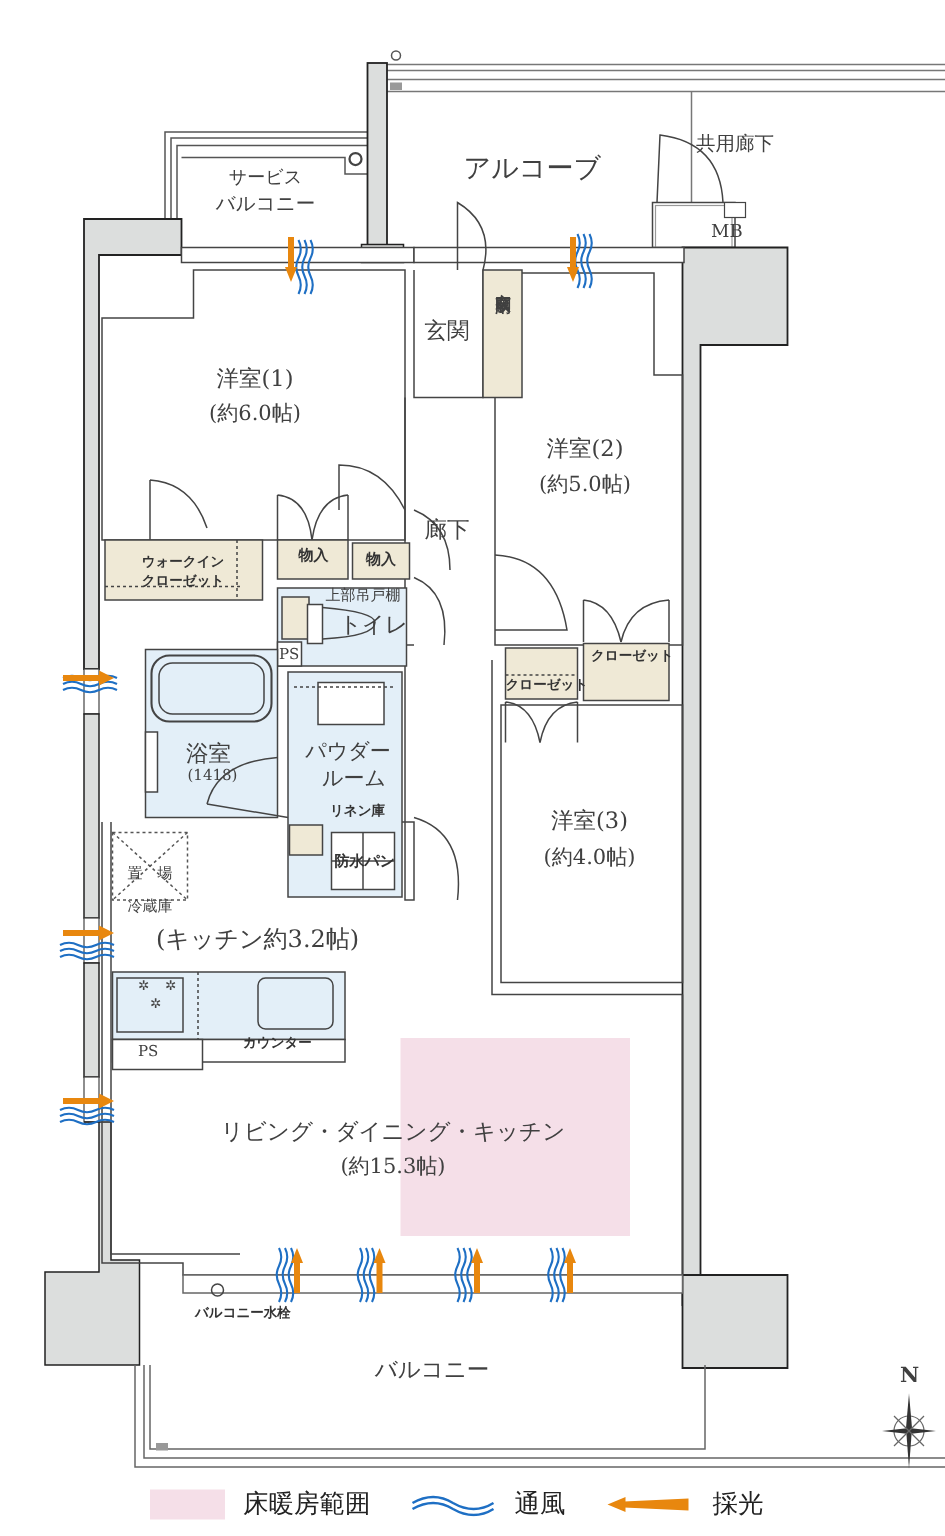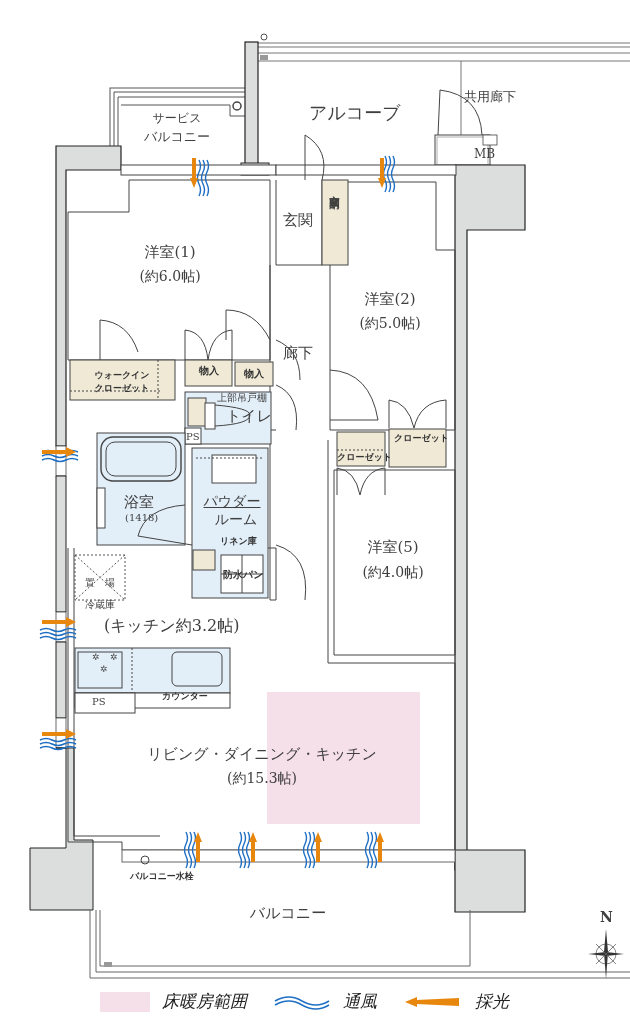--- a/index.html
+++ b/index.html
@@ -6,21 +6,21 @@
   body { width: 630px; height: 1024px; position: relative; overflow: hidden;
          font-family: "DejaVu Serif", "Liberation Serif", serif; color: #222; }
   #plan { position: absolute; left: 0; top: 0; width: 630px; height: 1024px; }
   .lbl { position: absolute; white-space: nowrap; color: #404040; line-height: 1; }
   .room-name { font-size: 15px; }
   .room-size { font-size: 14px; }
   .small { font-size: 10px; font-family: "DejaVu Sans", "Liberation Sans", sans-serif; font-weight: bold; color: #333; }
   .tiny { font-size: 9px; font-family: "DejaVu Sans", "Liberation Sans", sans-serif; font-weight: bold; color: #333; }
   .center { transform: translateX(-50%); text-align: center; }
   .vert { writing-mode: vertical-rl; font-size: 10px; font-weight: bold; letter-spacing: 1px; }
-  .legend { position: absolute; top: 990px; left: 100px; height: 24px; display: flex; align-items: flex-start; gap: 0; font-style: italic; }
+  .legend { position: absolute; top: 990px; left: 100px; height: 24px; display: flex; align-items: flex-end; gap: 0; }
   .legend-item { display: flex; align-items: center; margin-right: 26px; }
   .legend-swatch { width: 50px; height: 20px; background: #f5dfe8; margin-right: 12px; }
   .legend-text { font-size: 17px; color: #222; }
   .compass { position: absolute; left: 586px; top: 910px; width: 44px; height: 70px; }
 </style>
 </head>
 <body>
 
 <svg id="plan" viewBox="0 0 630 1024" xmlns="http://www.w3.org/2000/svg">
   <defs>
@@ -208,36 +208,36 @@
 <div class="lbl room-name" style="left:309px;top:104px;font-size:18px;">アルコーブ</div>
 <div class="lbl room-name" style="left:464px;top:90px;font-size:13px;">共用廊下</div>
 <div class="lbl" style="left:474px;top:148px;font-size:12px;">MB</div>
 <div class="lbl room-name" style="left:283px;top:213px;">玄関</div>
 <div class="lbl vert" style="left:329px;top:188px;">玄関収納</div>
 
 <div class="lbl room-name center" style="left:170px;top:245px;">洋室(1)</div>
 <div class="lbl room-size center" style="left:170px;top:269px;">(約6.0帖)</div>
 <div class="lbl room-name center" style="left:390px;top:292px;">洋室(2)</div>
 <div class="lbl room-size center" style="left:390px;top:316px;">(約5.0帖)</div>
-<div class="lbl room-name center" style="left:393px;top:540px;">洋室(5)</div>
+<div class="lbl room-name center" style="left:393px;top:540px;">洋室(3)</div>
 <div class="lbl room-size center" style="left:393px;top:565px;">(約4.0帖)</div>
 
 <div class="lbl room-name" style="left:283px;top:346px;">廊下</div>
 <div class="lbl small" style="left:199px;top:366px;">物入</div>
 <div class="lbl small" style="left:244px;top:369px;">物入</div>
 <div class="lbl tiny center" style="left:122px;top:371px;">ウォークイン</div>
 <div class="lbl tiny center" style="left:122px;top:384px;">クローゼット</div>
 
 <div class="lbl" style="left:217px;top:393px;font-size:10px;">上部吊戸棚</div>
 <div class="lbl room-name" style="left:226px;top:409px;">トイレ</div>
 <div class="lbl" style="left:186px;top:432px;font-size:10px;">PS</div>
 
 <div class="lbl room-name" style="left:124px;top:495px;">浴室</div>
 <div class="lbl" style="left:125px;top:513px;font-size:10px;">(1418)</div>
-<div class="lbl room-name center" style="left:232px;top:494px;font-size:14px;text-decoration:underline;">パウダー</div>
+<div class="lbl room-name center" style="left:232px;top:494px;font-size:14px;">パウダー</div>
 <div class="lbl room-name center" style="left:236px;top:512px;font-size:14px;">ルーム</div>
 <div class="lbl tiny" style="left:220px;top:537px;">リネン庫</div>
 <div class="lbl tiny" style="left:223px;top:570px;font-size:10px;">防水パン</div>
 
 <div class="lbl tiny" style="left:337px;top:453px;">クローゼット</div>
 <div class="lbl tiny" style="left:394px;top:434px;">クローゼット</div>
 
 <div class="lbl center" style="left:100px;top:552px;font-size:10px;margin-top:48px;">冷蔵庫</div>
 <div class="lbl center" style="left:100px;top:578px;font-size:10px;">置　場</div>
 <div class="lbl" style="left:104px;top:618px;font-size:16px;">(キッチン約3.2帖)</div>

